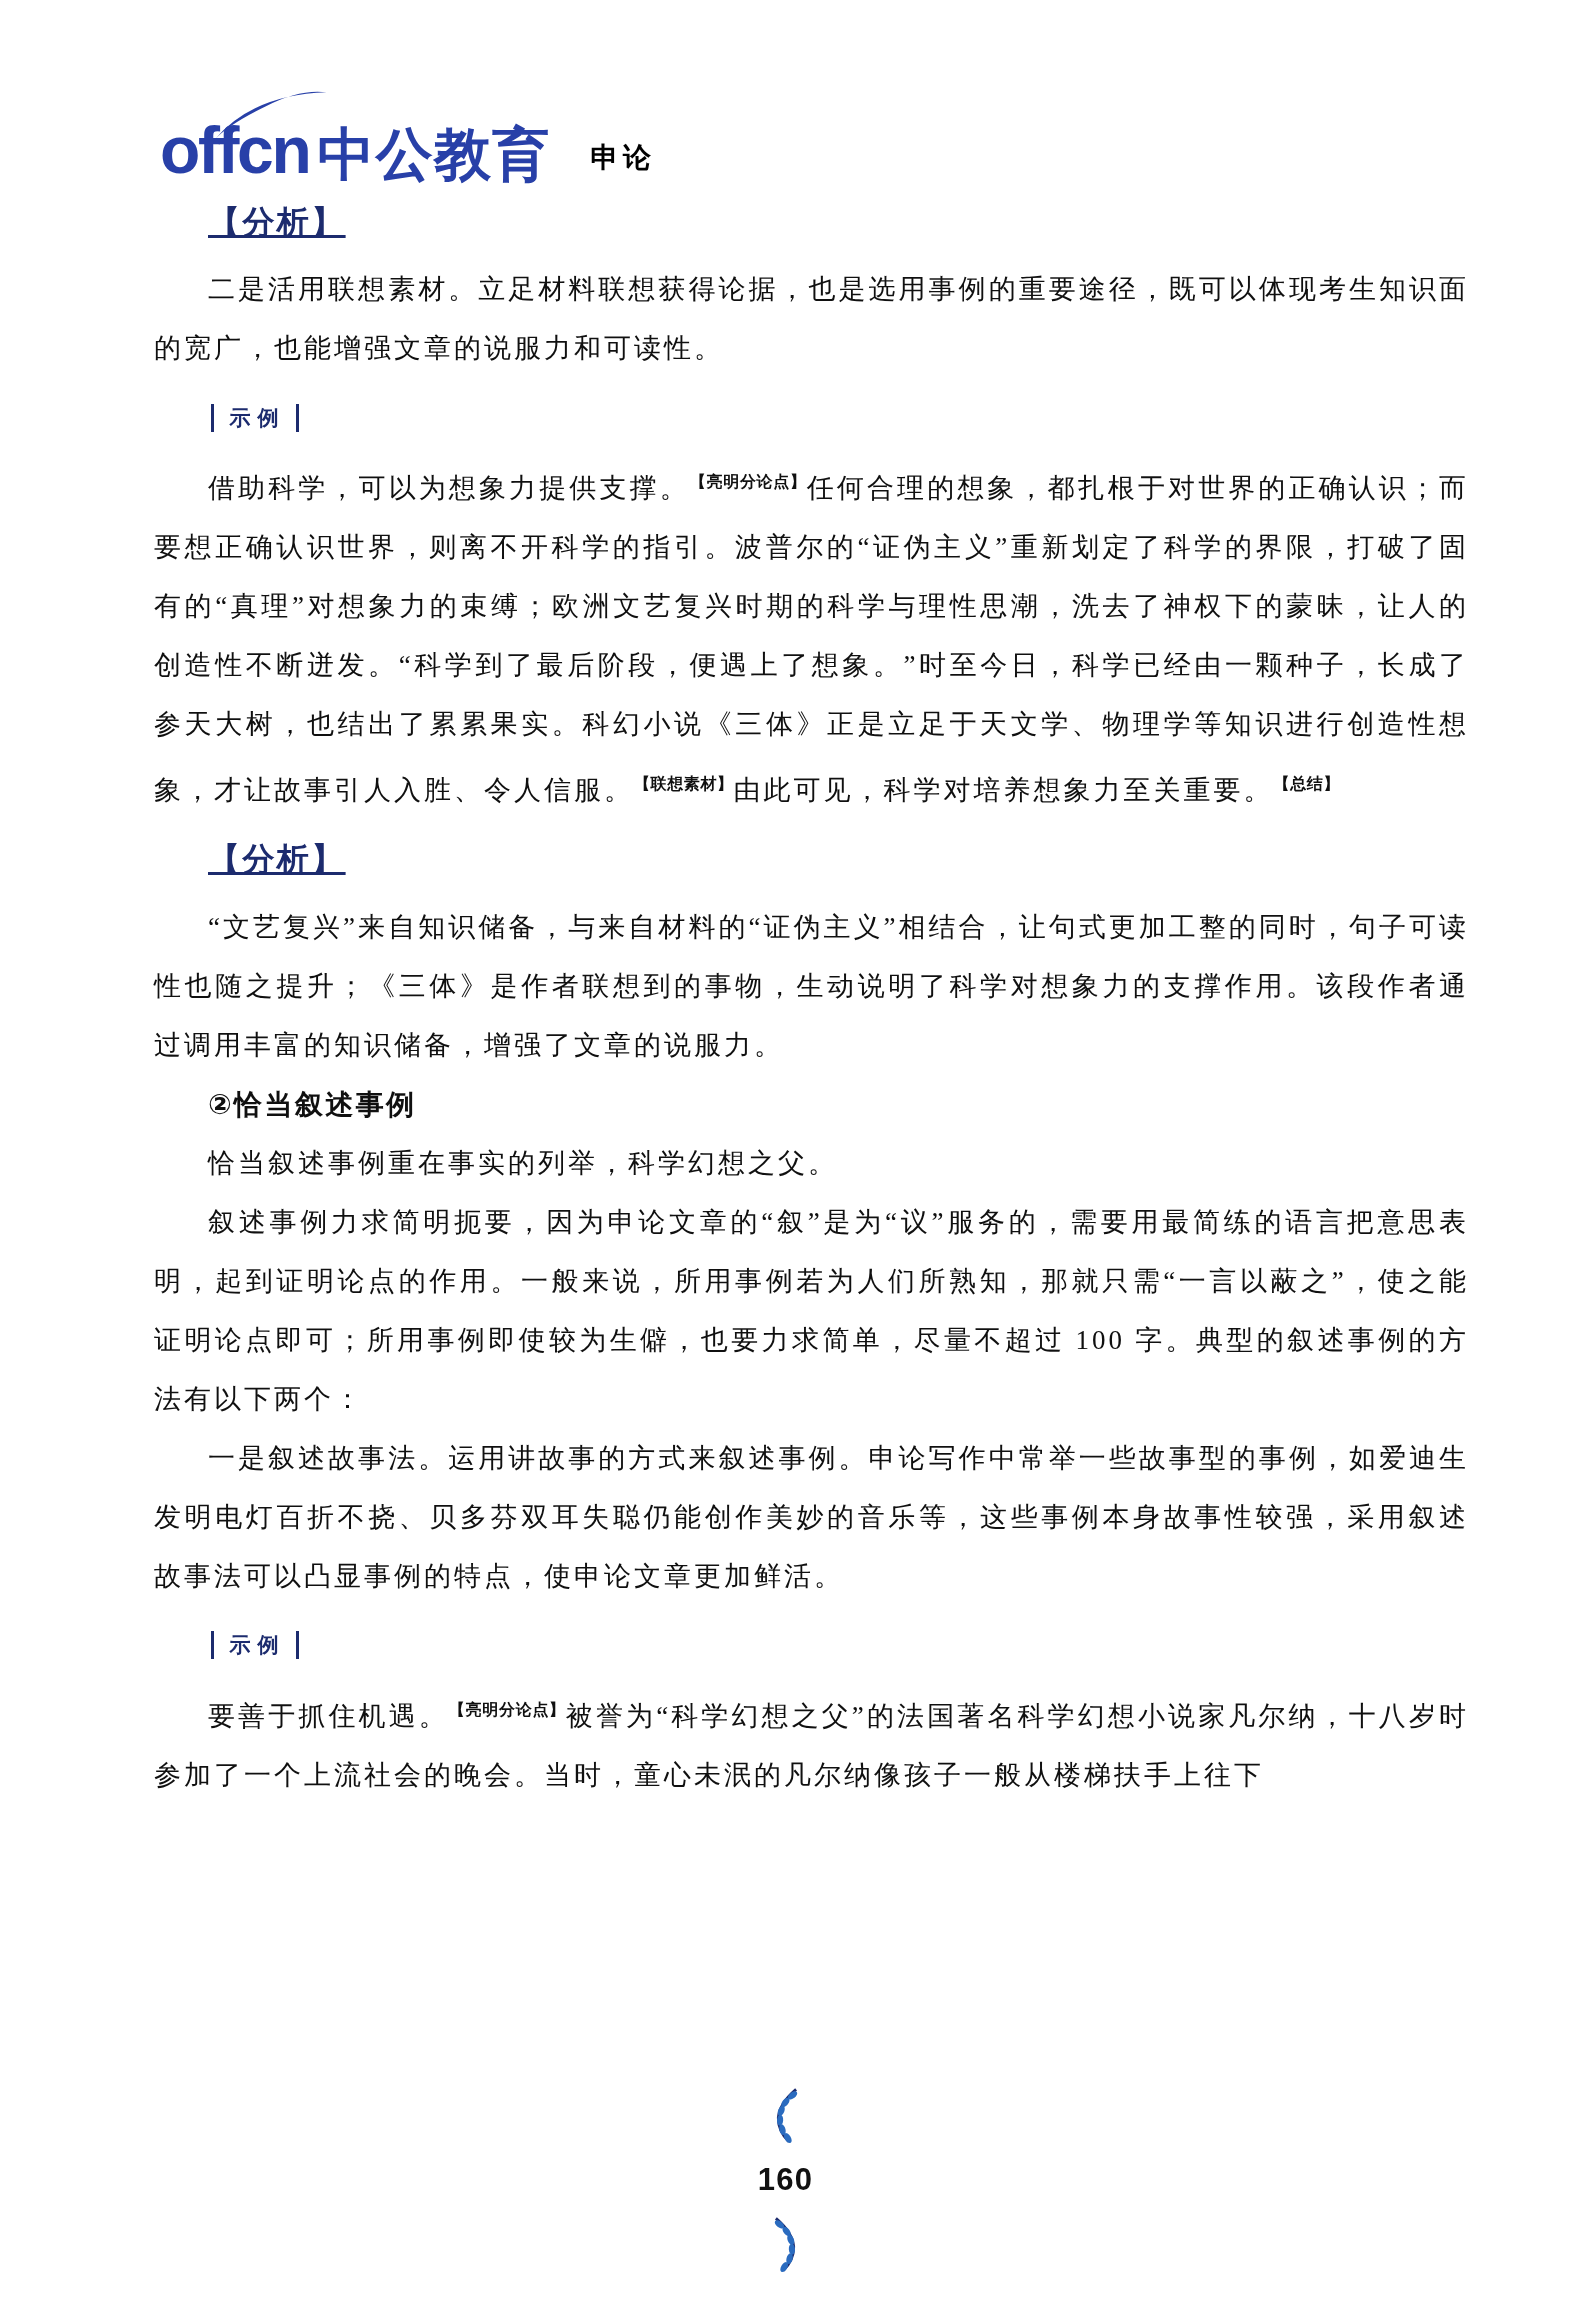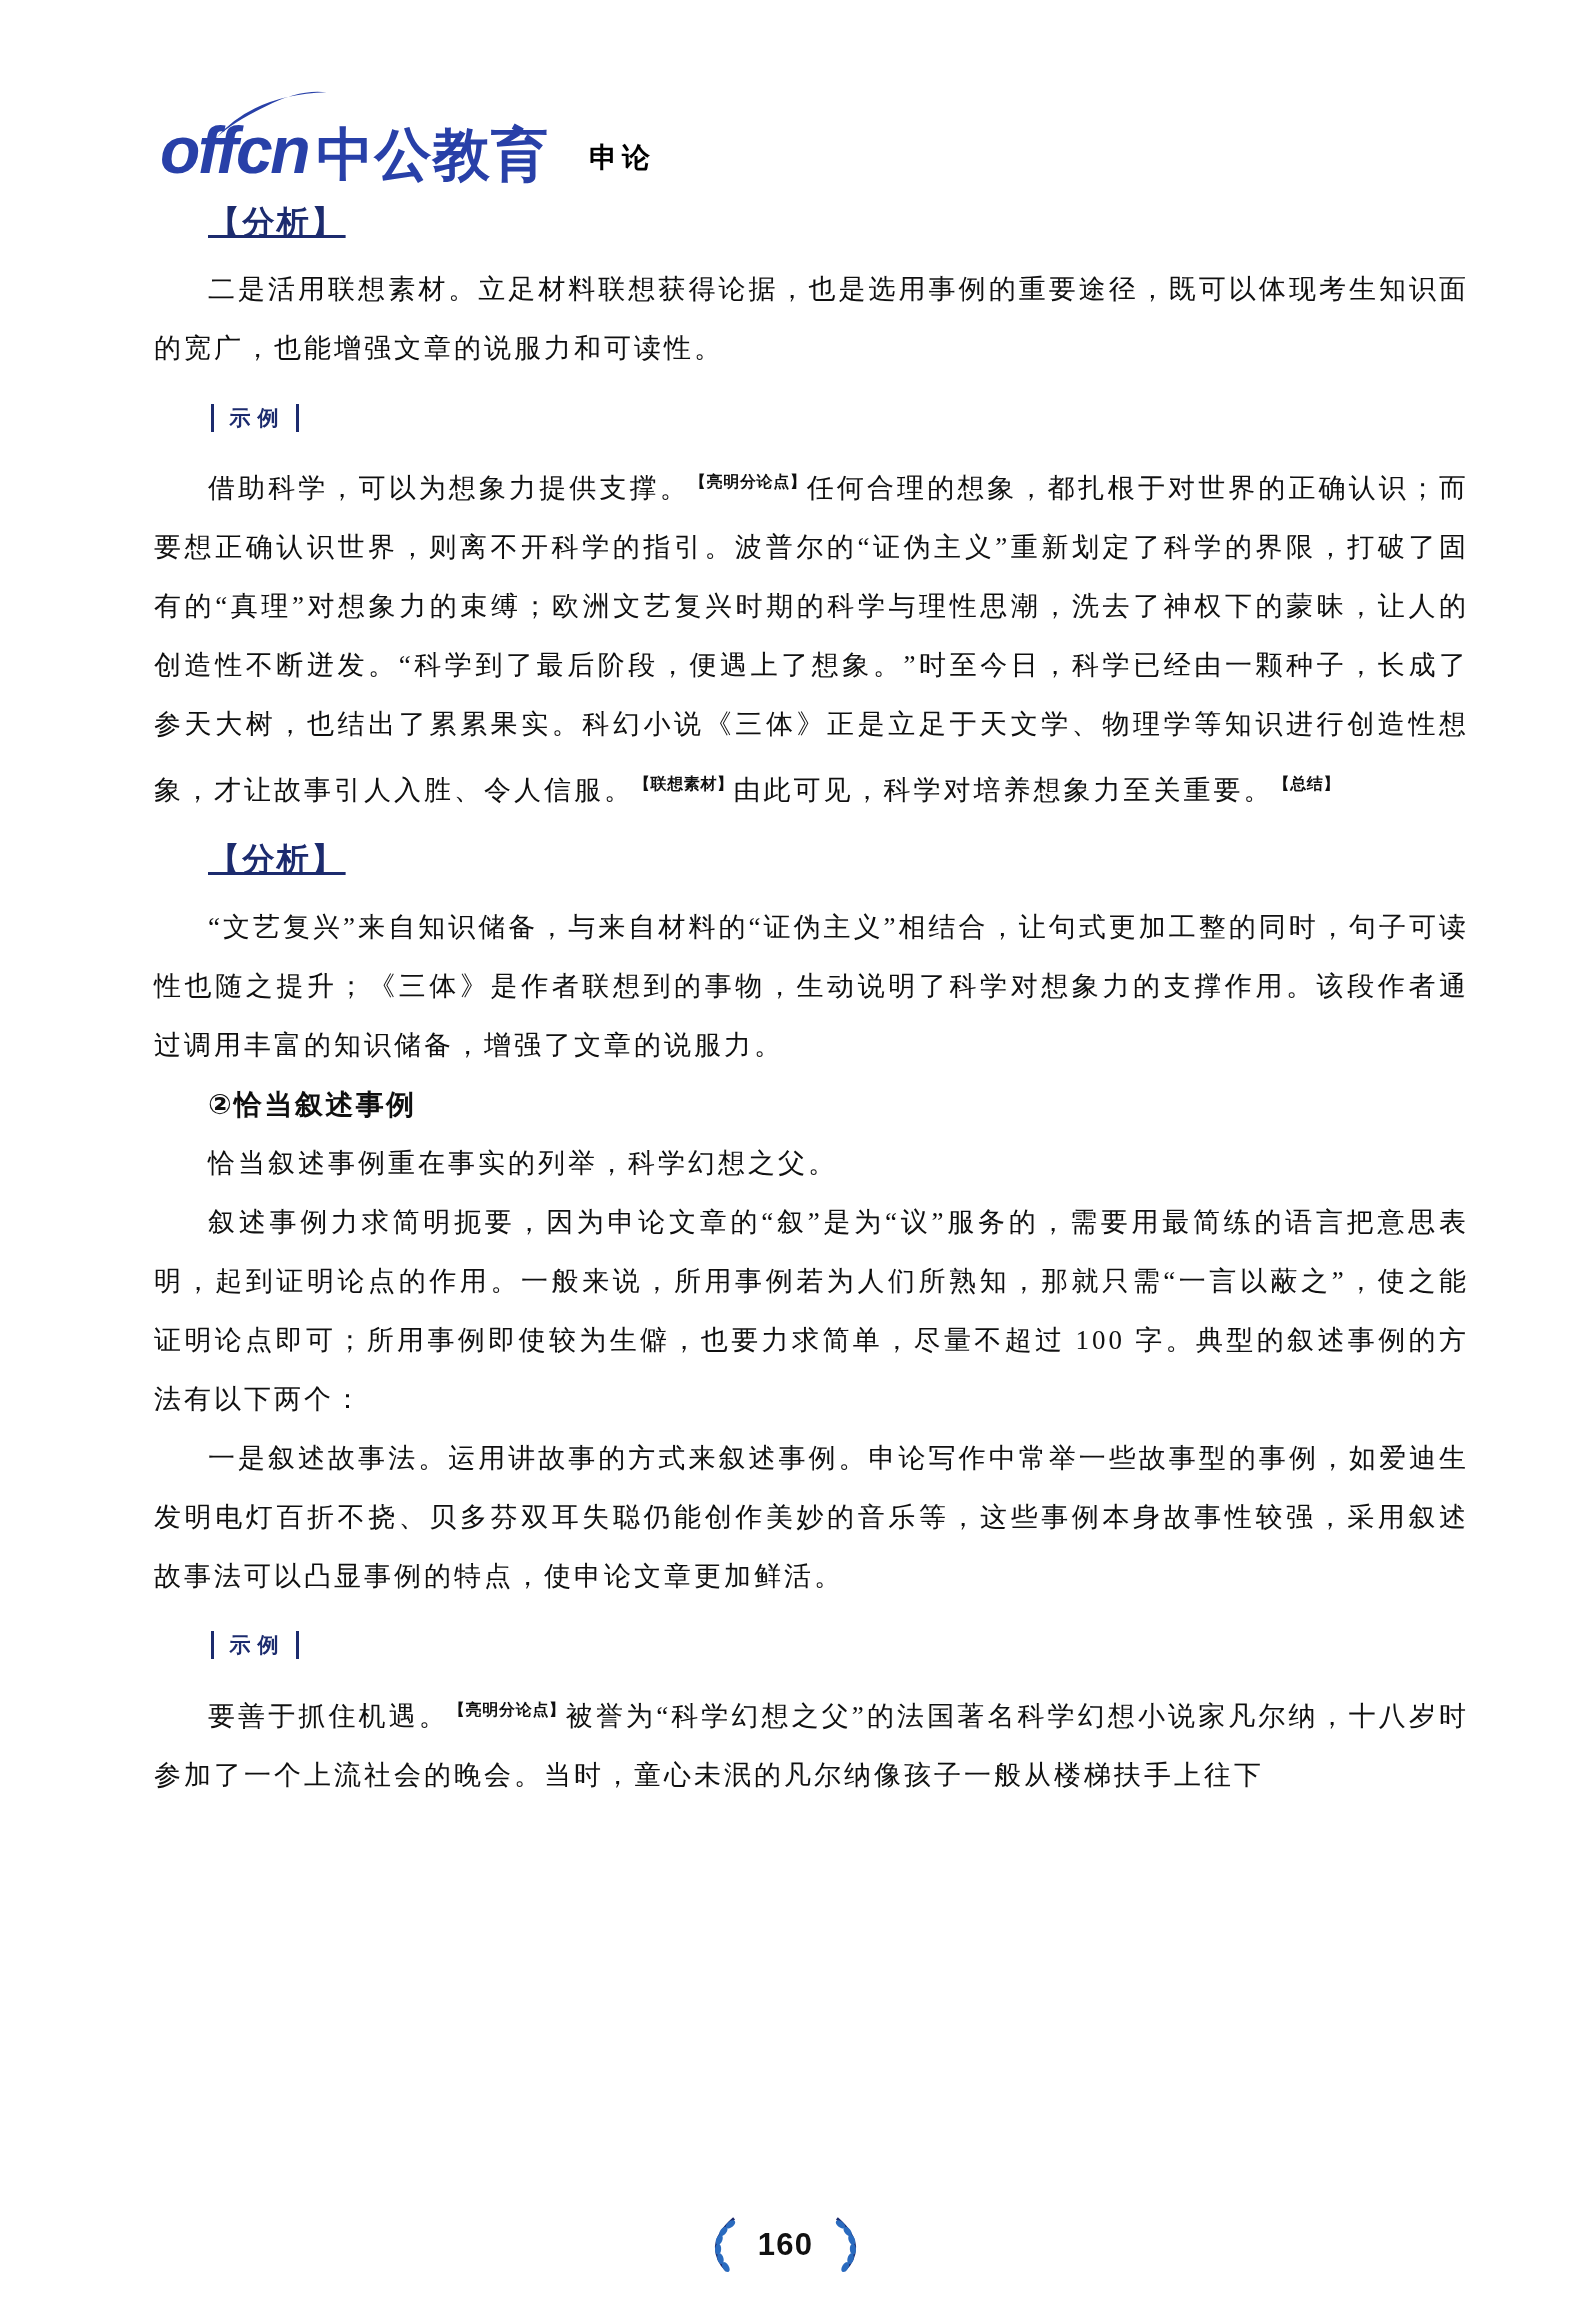--- a/index.html
+++ b/index.html
@@ -8,21 +8,21 @@
     background:#ffffff;color:#101010;
     font-family:"Liberation Serif","DejaVu Serif",serif;
   }
   .page{padding:59px 102px 0 154px;}
 
   
   .brandbar{display:flex;align-items:flex-end;margin-left:6px;height:124px;}
   .logo{position:relative;display:flex;align-items:flex-end;
         font-family:"Liberation Sans","DejaVu Sans",sans-serif;
         color:#2840a8;font-weight:bold;line-height:1;}
-  .logo-latin{font-size:66px;letter-spacing:-2.4px;font-style:italic;}
+  .logo-latin{font-size:66px;letter-spacing:-2.4px;}
   .logo-swoosh{position:absolute;left:51px;top:-27px;}
   .logo-cn{font-size:57px;margin-left:8.3px;letter-spacing:1.2px;}
   .subject{font-family:Liberation Sans, sans-serif;
            font-size:28px;font-weight:bold;color:#000;margin-left:40px;
            padding-bottom:6px;letter-spacing:4.7px;}
 
   
   .analysis-header{
     font-family:"Liberation Sans","DejaVu Sans",sans-serif;
     color:#1c2b6e;font-size:32px;font-weight:bold;letter-spacing:2.4px;
@@ -48,21 +48,21 @@
   }
   .sup{
     font-family:"Liberation Sans","DejaVu Sans",sans-serif;
     font-size:16px;font-weight:bold;letter-spacing:0.6px;
     vertical-align:0.62em;
   }
 
   
   .footer{
     position:absolute;left:0;bottom:46px;width:100%;
-    display:flex;justify-content:center;align-items:center;gap:18px;
+    display:flex;justify-content:center;align-items:center;gap:18px;flex-direction:column;
   }
   .page-num{
     font-family:"Liberation Sans","DejaVu Sans",sans-serif;
     font-size:31px;font-weight:bold;color:#111;letter-spacing:1.2px;
   }
   .laurel{display:block;}
 </style>
 </head>
 <body>
 

